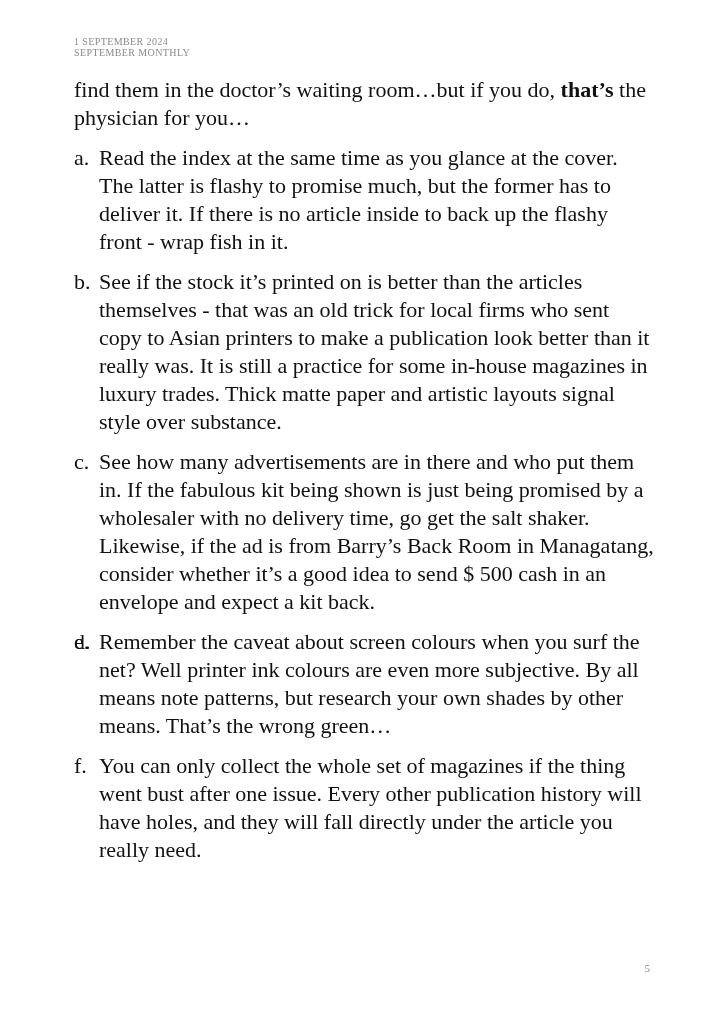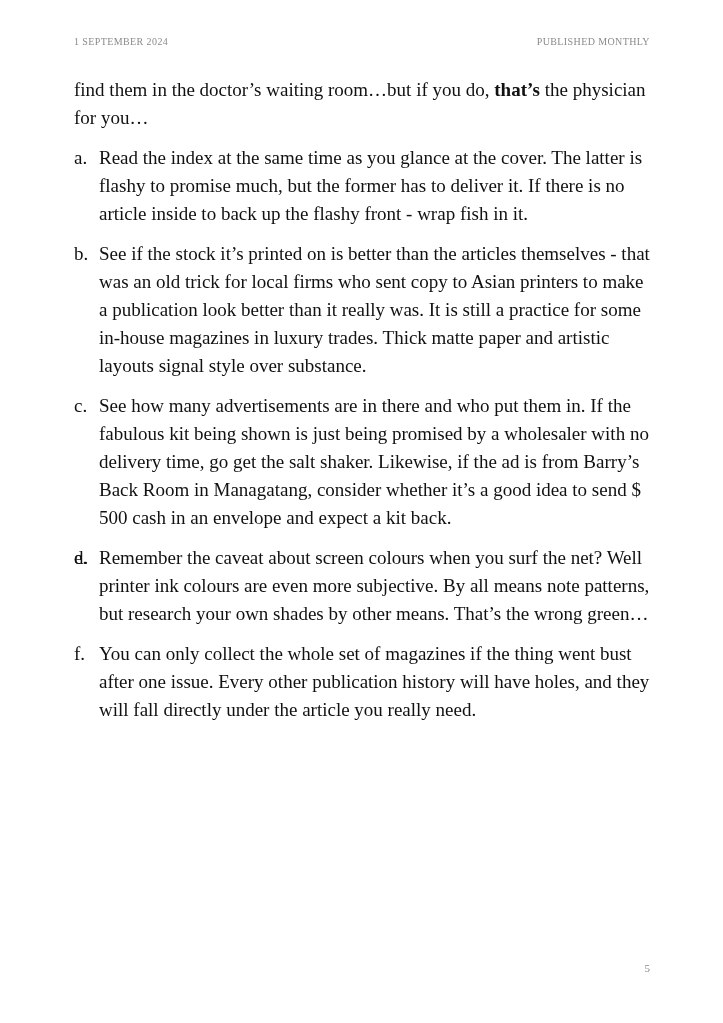--- a/index.html
+++ b/index.html
@@ -4,25 +4,25 @@
 <style>
   html, body { margin: 0; padding: 0; background: #ffffff; }
   body {
     width: 723px; height: 1023px; position: relative; overflow: hidden;
     font-family: "Liberation Serif", "DejaVu Serif", serif;
     color: #111111;
   }
   .header {
     position: absolute; top: 36px; left: 74px; right: 73px;
     display: flex; justify-content: space-between;
-    font-size: 10px; letter-spacing: 0.4px; color: #8a8a8a;
+    font-size: 10px; letter-spacing: 0.4px; color: #8a8a8a; flex-direction: column;
   }
   .content {
     position: absolute; top: 76px; left: 74px; width: 580px;
-    font-size: 19px; line-height: 28px;
+    font-size: 22px; line-height: 28px;
   }
   .intro { margin: 0 0 12px 0; }
   .intro b { font-weight: bold; }
   ol.items { list-style: none; margin: 0; padding: 0; }
   ol.items li {
     position: relative; padding-left: 25px; margin-bottom: 12px;
   }
   ol.items li .marker {
     position: absolute; left: 0; top: 0;
   }
@@ -30,21 +30,21 @@
   .page-number {
     position: absolute; top: 962px; right: 73px;
     font-size: 11px; color: #8a8a8a;
   }
 </style>
 </head>
 <body>
 
 <div class="header">
   <span>1 SEPTEMBER 2024</span>
-  <span>PUBLISHED MONTHLY</span>
+  <span>SEPTEMBER MONTHLY</span>
 </div>
 
 <div class="content">
   <p class="intro"><span>find them in the doctor’s waiting room…but if you do, </span><b>that’s</b><span> the physician for you…</span></p>
 
   <ol class="items">
     <li>
       <span class="marker">a.</span>
       <span> Read the index at the same time as you glance at the cover. The latter is flashy to promise much, but the former has to deliver it. If there is no article inside to back up the flashy front - wrap fish in it.</span>
     </li>

